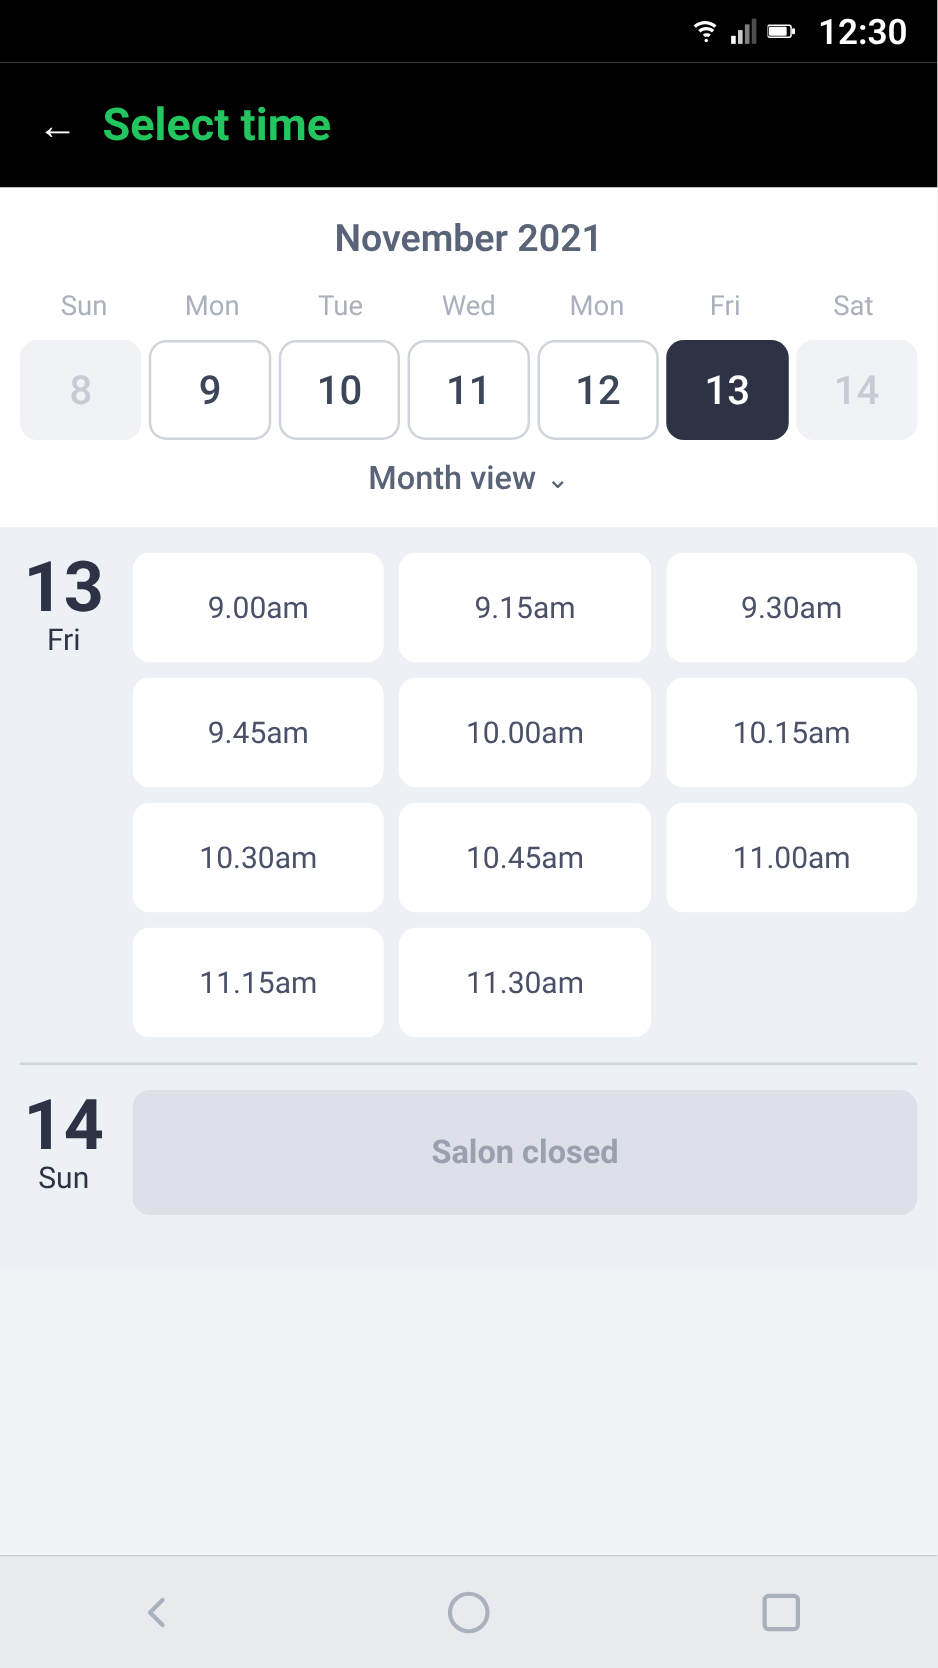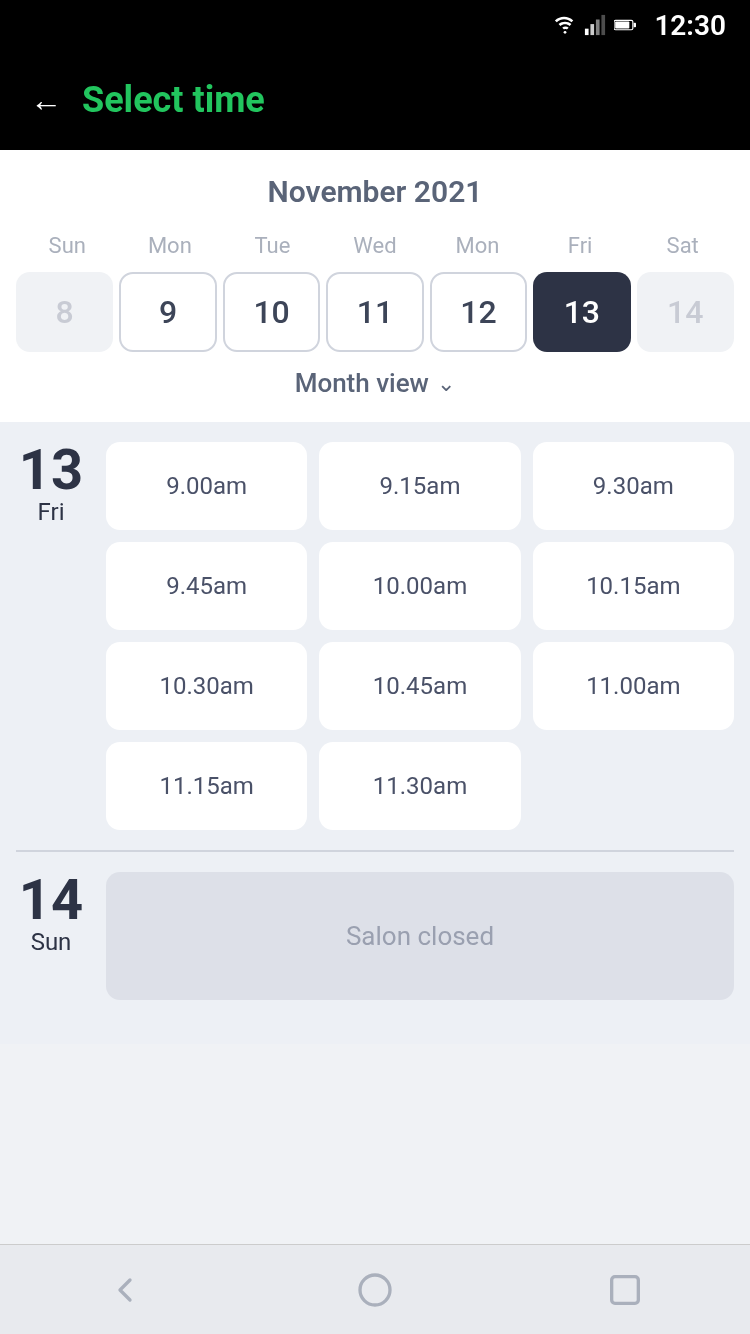--- a/index.html
+++ b/index.html
@@ -187,27 +187,27 @@
       color: #4a5168;
       font-weight: 400;
       cursor: pointer;
       border: 1.5px solid transparent;
     }
 
     .salon-closed {
       flex: 1;
       background: #dde0e8;
       border-radius: 14px;
-      height: 128px;
+      height: 100px;
       display: flex;
       align-items: center;
       justify-content: center;
       font-size: 26px;
       color: #9aa0b0;
-      font-weight: 400;
+      font-weight: 700;
     }
 
     .divider {
       height: 1.5px;
       background: #d0d4dd;
       margin: 20px 0;
     }
 
     
     .nav-bar {

